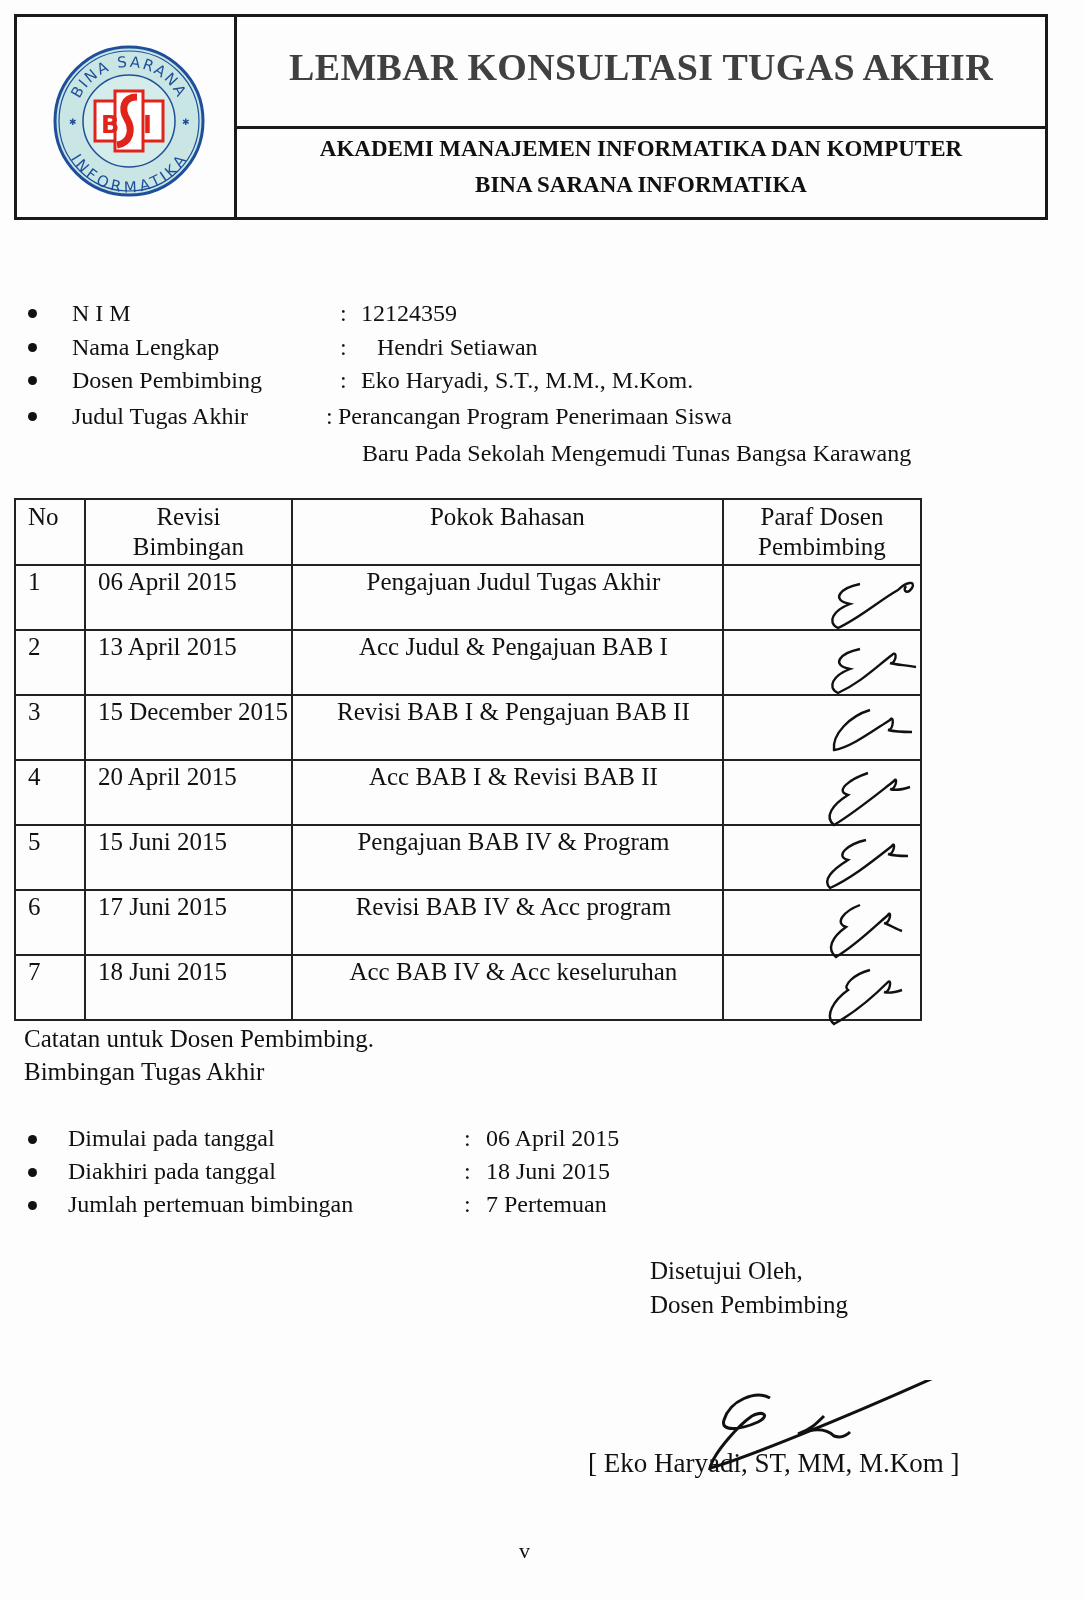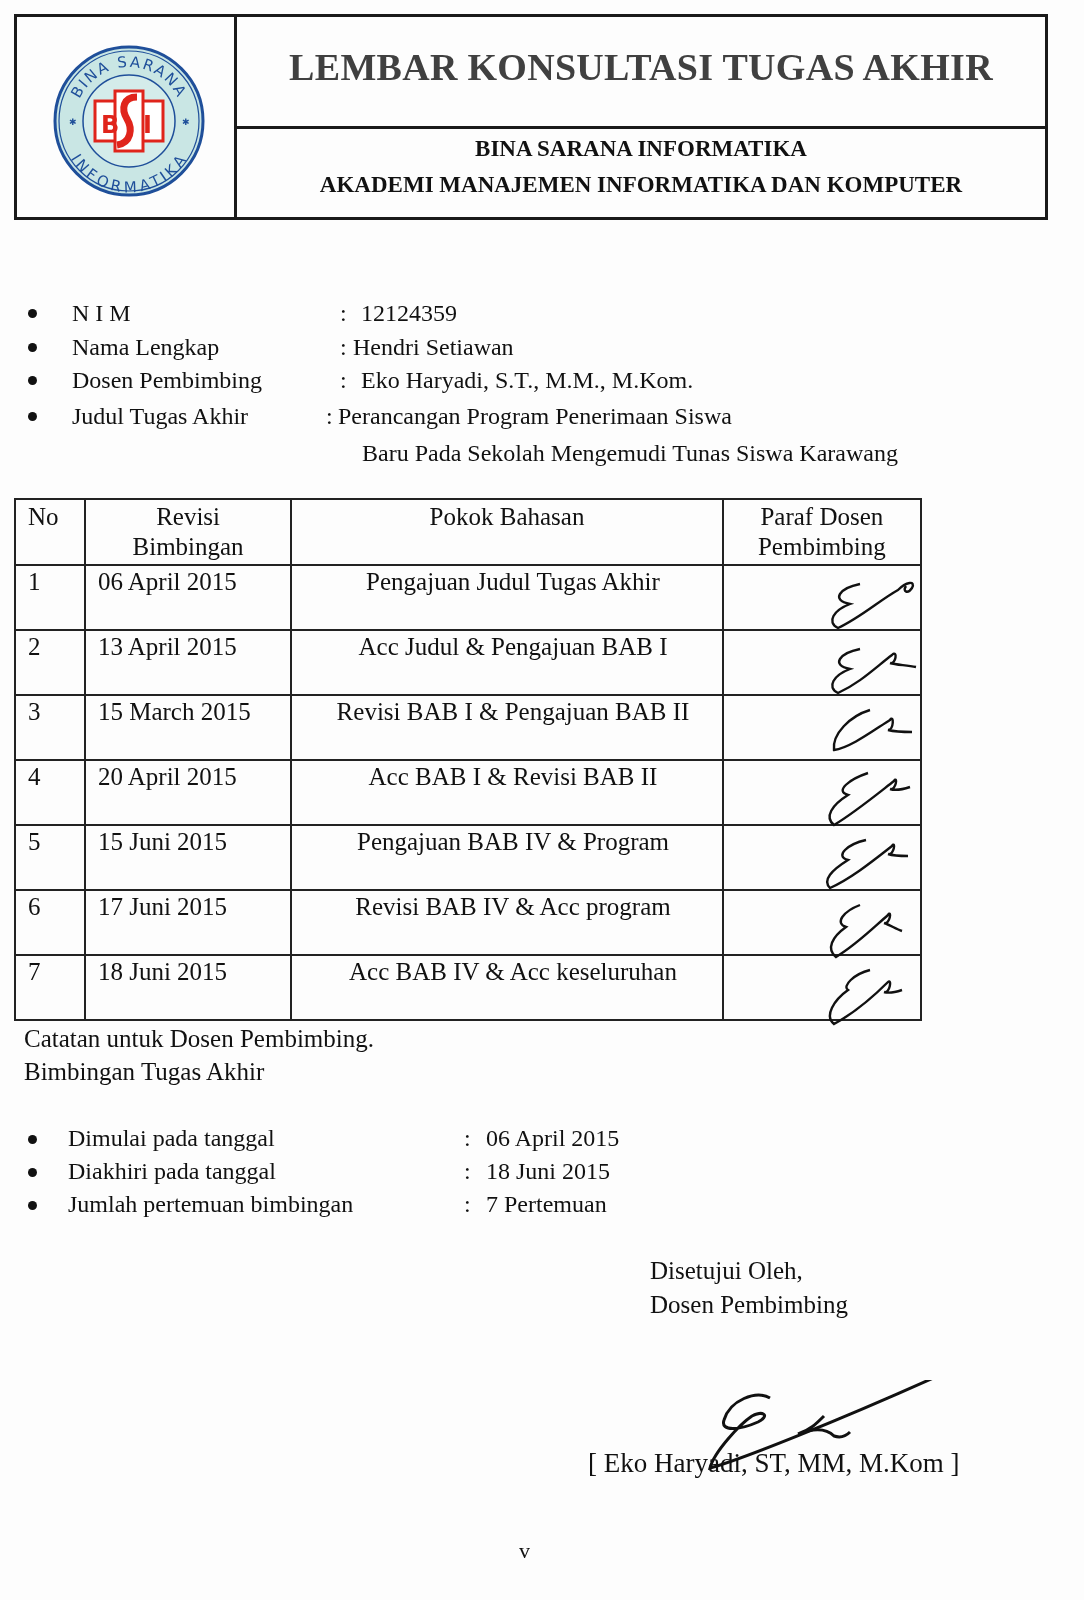--- a/index.html
+++ b/index.html
@@ -108,52 +108,52 @@
         <text x="50" y="90" font-family="DejaVu Sans, sans-serif" font-weight="bold" font-size="24" fill="#e0241b">B</text>
         <path d="M 86 54 C 72 54 70 66 76 76 C 82 86 80 100 66 102" stroke="#e0241b" stroke-width="7" fill="none"></path>
         <text x="92" y="90" font-family="DejaVu Sans, sans-serif" font-weight="bold" font-size="24" fill="#e0241b">I</text>
       </svg>
     </div>
   </div>
   <div class="title-top">
     <div class="main-title">LEMBAR KONSULTASI TUGAS AKHIR</div>
   </div>
   <div class="title-bottom">
+    <div>AKADEMI MANAJEMEN INFORMATIKA DAN KOMPUTER</div>
     <div>BINA SARANA INFORMATIKA</div>
-    <div>AKADEMI MANAJEMEN INFORMATIKA DAN KOMPUTER</div>
   </div>
 </div>
 
 <div>
   <div class="info-row" style="top:296px;">
     <span class="bullet" style="top:13px;"></span>
     <span class="info-label">N I M</span>
     <span class="info-colon" style="left:340px;">:</span>
     <span class="info-value" style="left:361px;">12124359</span>
   </div>
   <div class="info-row" style="top:330px;">
     <span class="bullet" style="top:13px;"></span>
     <span class="info-label">Nama Lengkap</span>
     <span class="info-colon" style="left:340px;">:</span>
-    <span class="info-value" style="left:353px;">Hendri Setiawan</span>
+    <span class="info-value" style="left:377px;">Hendri Setiawan</span>
   </div>
   <div class="info-row" style="top:363px;">
     <span class="bullet" style="top:13px;"></span>
     <span class="info-label">Dosen Pembimbing</span>
     <span class="info-colon" style="left:340px;">:</span>
     <span class="info-value" style="left:361px;">Eko Haryadi, S.T., M.M., M.Kom.</span>
   </div>
   <div class="info-row" style="top:399px;">
     <span class="bullet" style="top:13px;"></span>
     <span class="info-label">Judul Tugas Akhir</span>
     <span class="info-colon" style="left:326px;">:</span>
     <span class="info-value" style="left:338px;">Perancangan Program Penerimaan Siswa</span>
   </div>
   <div class="info-row" style="top:436px;">
-    <span class="info-value" style="left:362px;">Baru Pada Sekolah Mengemudi Tunas Siswa Karawang</span>
+    <span class="info-value" style="left:362px;">Baru Pada Sekolah Mengemudi Tunas Bangsa Karawang</span>
   </div>
 </div>
 
 <table class="konsultasi">
   <thead>
     <tr>
       <th class="c-no" style="text-align:left;padding-left:12px;">No</th>
       <th class="c-date">
         <div>Revisi</div>
         <div>Bimbingan</div>
@@ -182,21 +182,21 @@
       <td class="c-date">13 April 2015</td>
       <td class="c-topic">Acc Judul &amp; Pengajuan BAB I</td>
       <td class="c-paraf">
         <svg class="paraf-svg" width="110" height="72" viewBox="0 0 110 72">
             <path d="M40 14 C20 18 10 30 30 34 C14 40 6 52 18 58 C40 48 56 32 72 20 C78 14 76 30 70 28 C76 30 86 30 96 32" stroke="#111" stroke-width="2.4" fill="none"></path>
           </svg>
       </td>
     </tr>
     <tr>
       <td class="c-no">3</td>
-      <td class="c-date">15 March 2015</td>
+      <td class="c-date">15 December 2015</td>
       <td class="c-topic">Revisi BAB I &amp; Pengajuan BAB II</td>
       <td class="c-paraf">
         <svg class="paraf-svg" width="110" height="72" viewBox="0 0 110 72">
             <path d="M50 10 C30 16 12 34 14 50 C30 48 54 30 70 20 C74 14 74 30 68 30 C76 32 84 32 92 32" stroke="#111" stroke-width="2.4" fill="none"></path>
           </svg>
       </td>
     </tr>
     <tr>
       <td class="c-no">4</td>
       <td class="c-date">20 April 2015</td>

